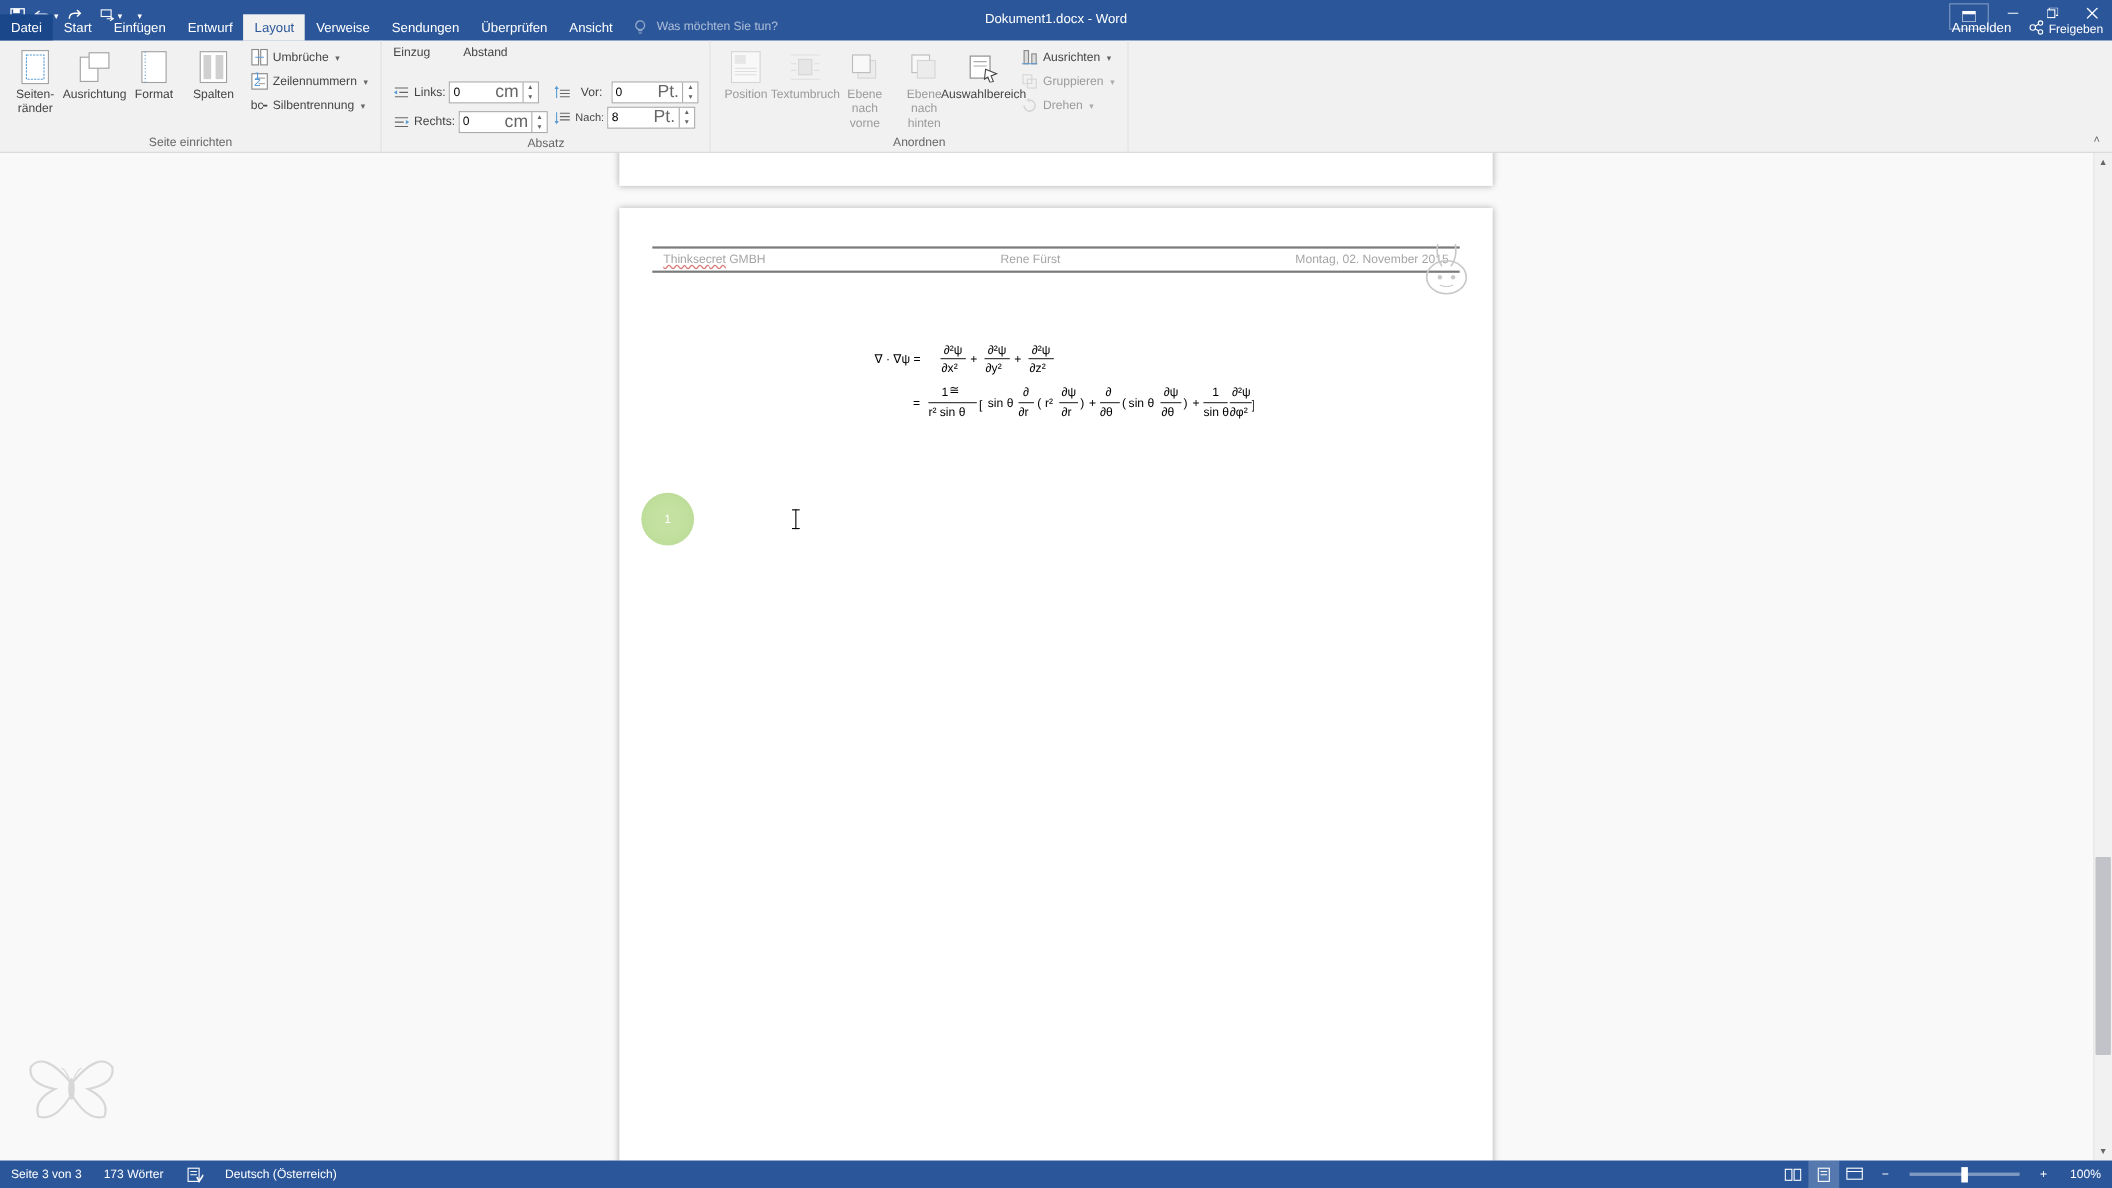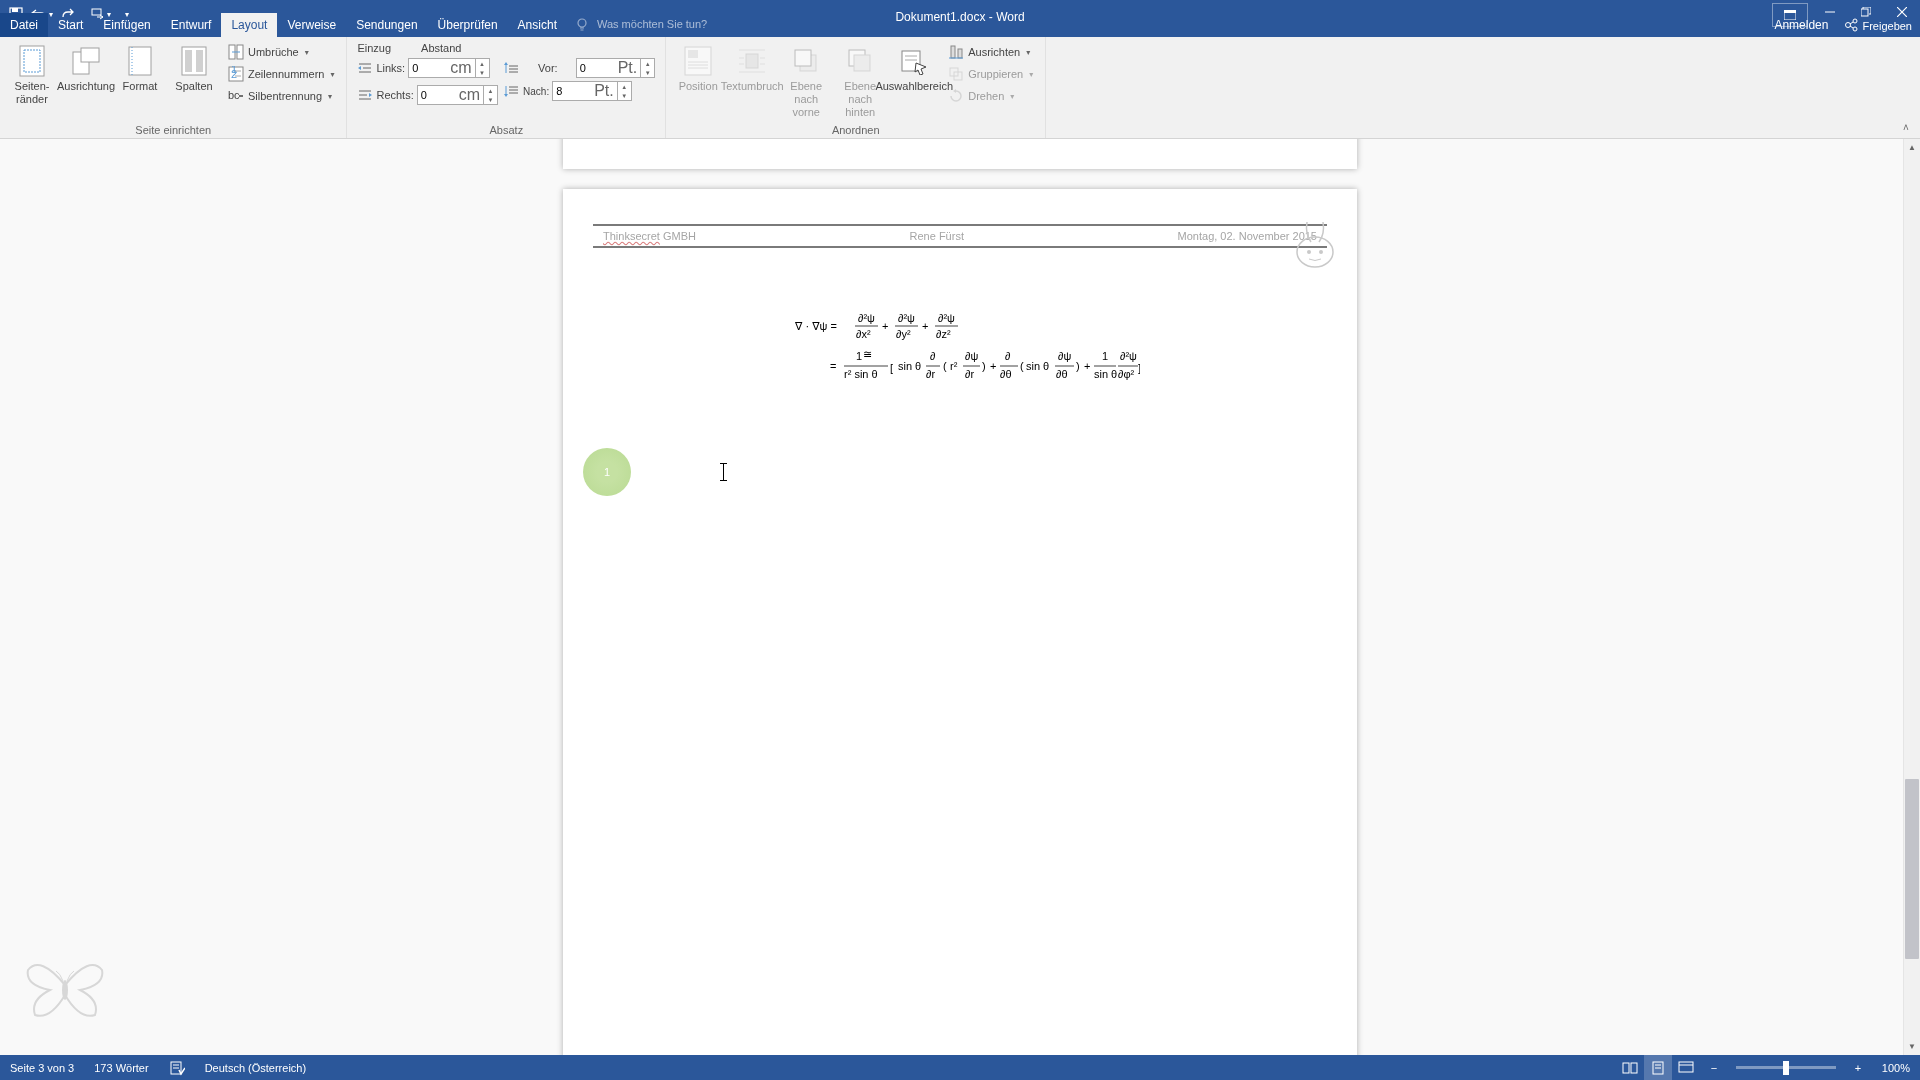--- a/index.html
+++ b/index.html
@@ -257,21 +257,21 @@
             <span class="dd-arrow">▾</span>
           </div>
       </div>
     </div>
     <div class="group-label">Seite einrichten</div>
   </div>
 
   <div class="group">
     <div class="group-content">
       <div style="display:flex;flex-direction:column;padding:2px 4px">
-        <div style="display:flex;gap:30px;margin-bottom:4px">
+        <div style="display:flex;gap:30px;margin-bottom:20px">
           <span style="font-size:11px;color:#444">Einzug</span>
           <span style="font-size:11px;color:#444">Abstand</span>
         </div>
         <div style="display:flex;gap:6px">
           <div style="display:flex;flex-direction:column;gap:7px">
             <div style="display:flex;align-items:center;gap:3px">
               <span class="small-btn-icon">
                   <svg width="16" height="14">
                     <line x1="2" y1="3" x2="14" y2="3" stroke="#666"></line>
                     <line x1="6" y1="7" x2="14" y2="7" stroke="#666"></line>
@@ -303,21 +303,21 @@
                   <input value="0" style="">
                   <span class="spinner-unit">cm</span>
                   <div class="spinner-arrows">
                     <div class="spinner-arrow">▲</div>
                     <div class="spinner-arrow">▼</div>
                   </div>
                 </div>
             </div>
           </div>
           <div style="display:flex;flex-direction:column;gap:3px">
-            <div style="display:flex;align-items:center;gap:18px">
+            <div style="display:flex;align-items:center;gap:8px">
               <span class="small-btn-icon">
                   <svg width="16" height="14">
                     <line x1="5" y1="5" x2="14" y2="5" stroke="#666"></line>
                     <line x1="5" y1="8" x2="14" y2="8" stroke="#666"></line>
                     <line x1="5" y1="11" x2="14" y2="11" stroke="#666"></line>
                     <path d="M2,1 L0,4 L4,4 Z" fill="#5b9bd5"></path>
                     <line x1="2" y1="4" x2="2" y2="12" stroke="#5b9bd5"></line>
                   </svg>
                 </span>
               <span style="font-size:11px;color:#444">Vor:</span>

